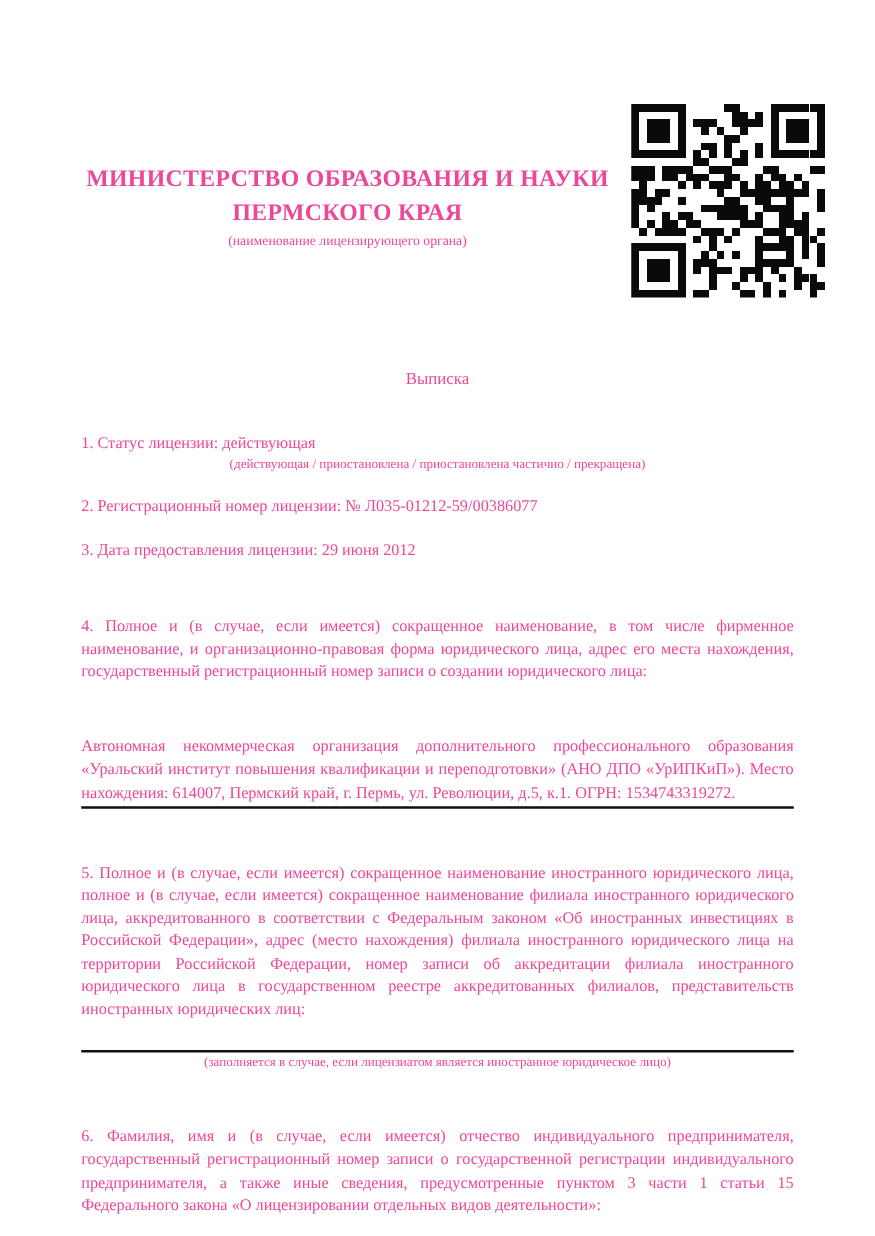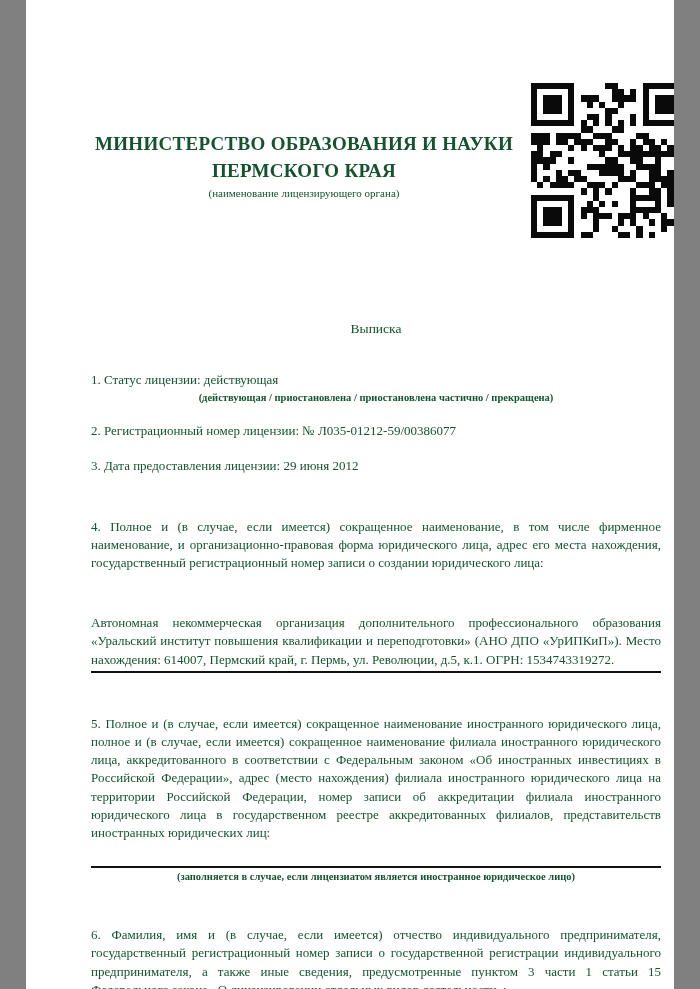--- a/index.html
+++ b/index.html
@@ -1,21 +1,21 @@
 <!DOCTYPE html>
 <html><head>
 <meta charset="utf-8">
 <style>
   html,body{margin:0;padding:0;background:#808080;}
   .page{
     position:relative;
-    width:648px;height:989px;
+    width:700px;height:989px;
     margin:0 auto;
     background:#ffffff;
-    color:#14532d;
+    color:#ec4899;
     font-family:"Liberation Serif","DejaVu Serif",serif;
     font-size:13px;
     overflow:hidden;
   }
   .content{
     position:absolute;
     left:65px;top:0;width:570px;
   }
   .qr{
     position:absolute;
@@ -32,21 +32,21 @@
     font-weight:bold;
     font-size:19px;
     line-height:27px;
     letter-spacing:.3px;
   }
   .hcap{
     font-size:11px;
     margin-top:3px;
   }
   .title-block{
-    margin-top:120px;
+    margin-top:94px;
     text-align:center;
     font-size:13.5px;
     line-height:20px;
   }
   .item{margin-top:17px;}
   .item.first{margin-top:32px;}
   .body{
     margin:0;
     font-size:13px;
     line-height:18.2px;
@@ -59,21 +59,20 @@
   .rule{
     border-top:2px solid #111;
     height:0;margin-top:2px;
   }
   .rule.gap{margin-top:24px;}
   .small-caption{
     margin:2px 0 0 0;
     text-align:center;
     font-size:10.5px;
     line-height:14px;
-    font-weight:bold;
   }
 </style>
 </head>
 <body>
 
 <div class="page">
 
   <div class="qr">
       <svg xmlns="http://www.w3.org/2000/svg" width="155" height="155" viewBox="0 0 155 155" shape-rendering="crispEdges">
         <rect width="155" height="155" fill="#ffffff"></rect>

